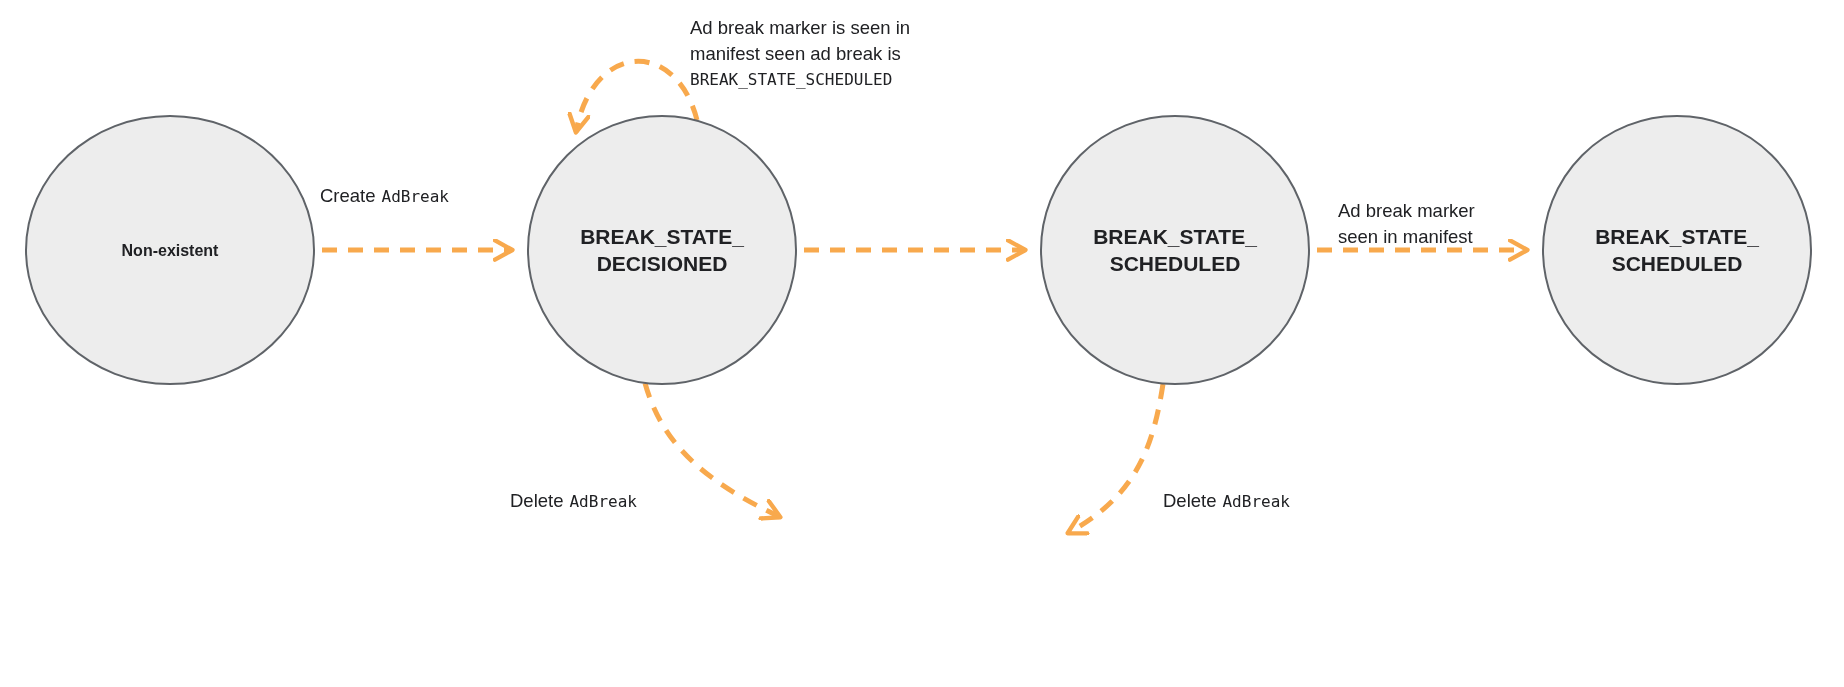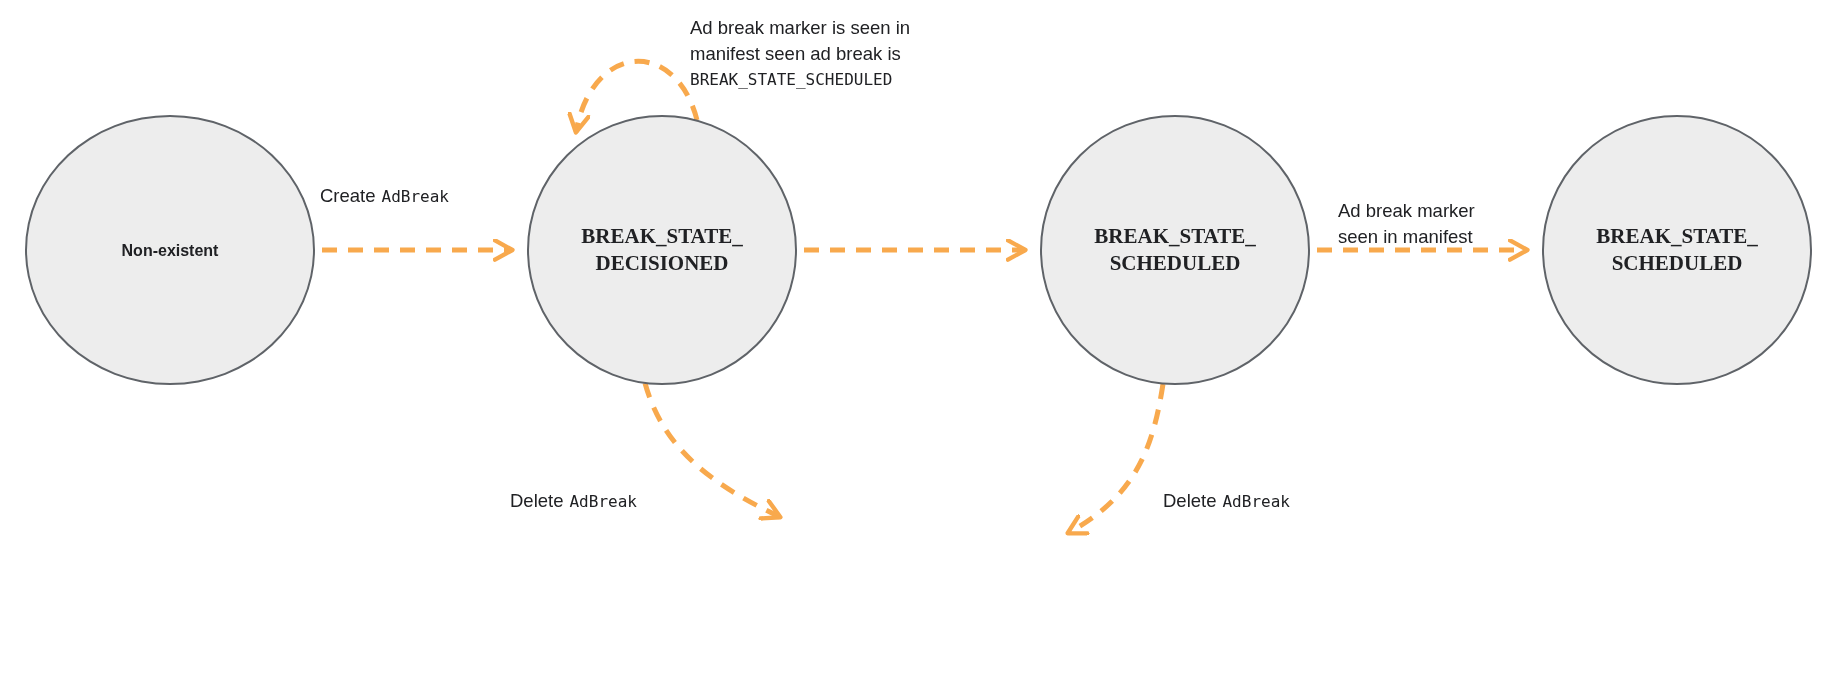--- a/index.html
+++ b/index.html
@@ -39,21 +39,21 @@
     border-radius: 50%;
     background: var(--state-fill);
     border: 2px solid var(--state-border);
     display: flex;
     flex-direction: column;
     align-items: center;
     justify-content: center;
     text-align: center;
   }
   .state-line-mono {
-    font-family: Liberation Serif, serif;
+    font-family: Liberation Sans, sans-serif;
     font-weight: bold;
     font-size: 21px;
     line-height: 27px;
     white-space: nowrap;
   }
   .state-line-sans {
     font-weight: bold;
     font-size: 16px;
     line-height: 27px;
     white-space: nowrap;

